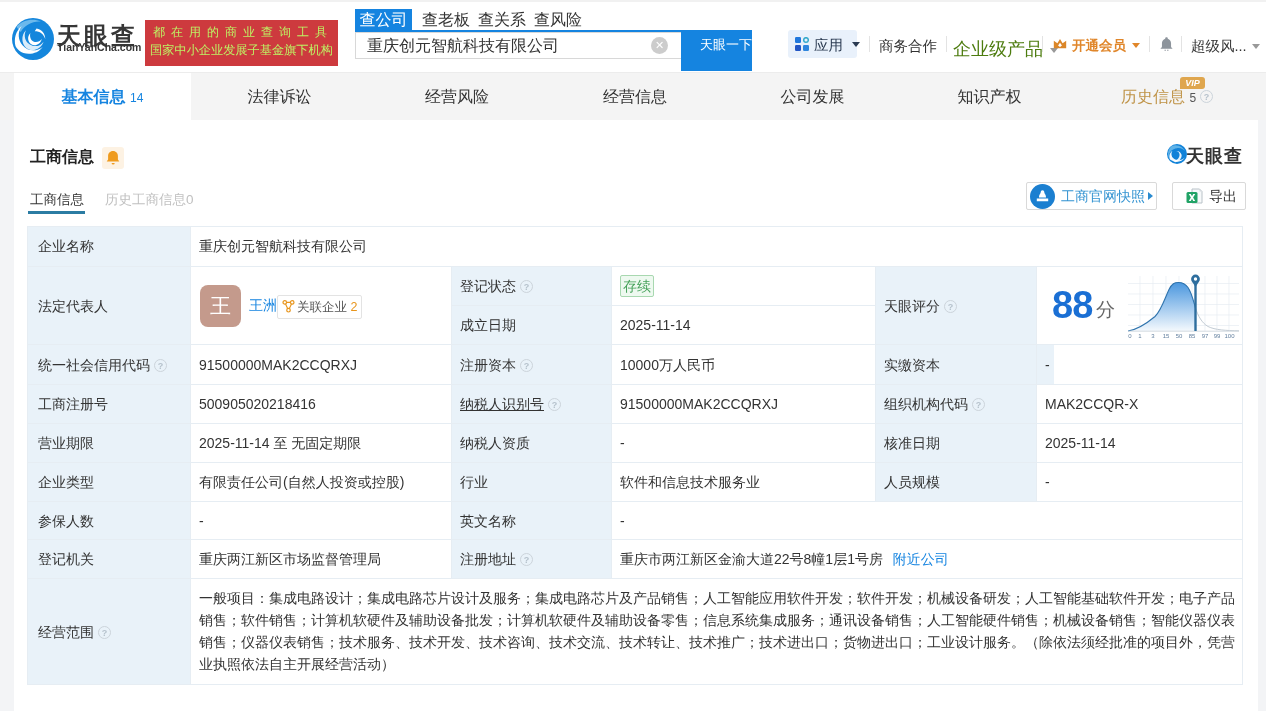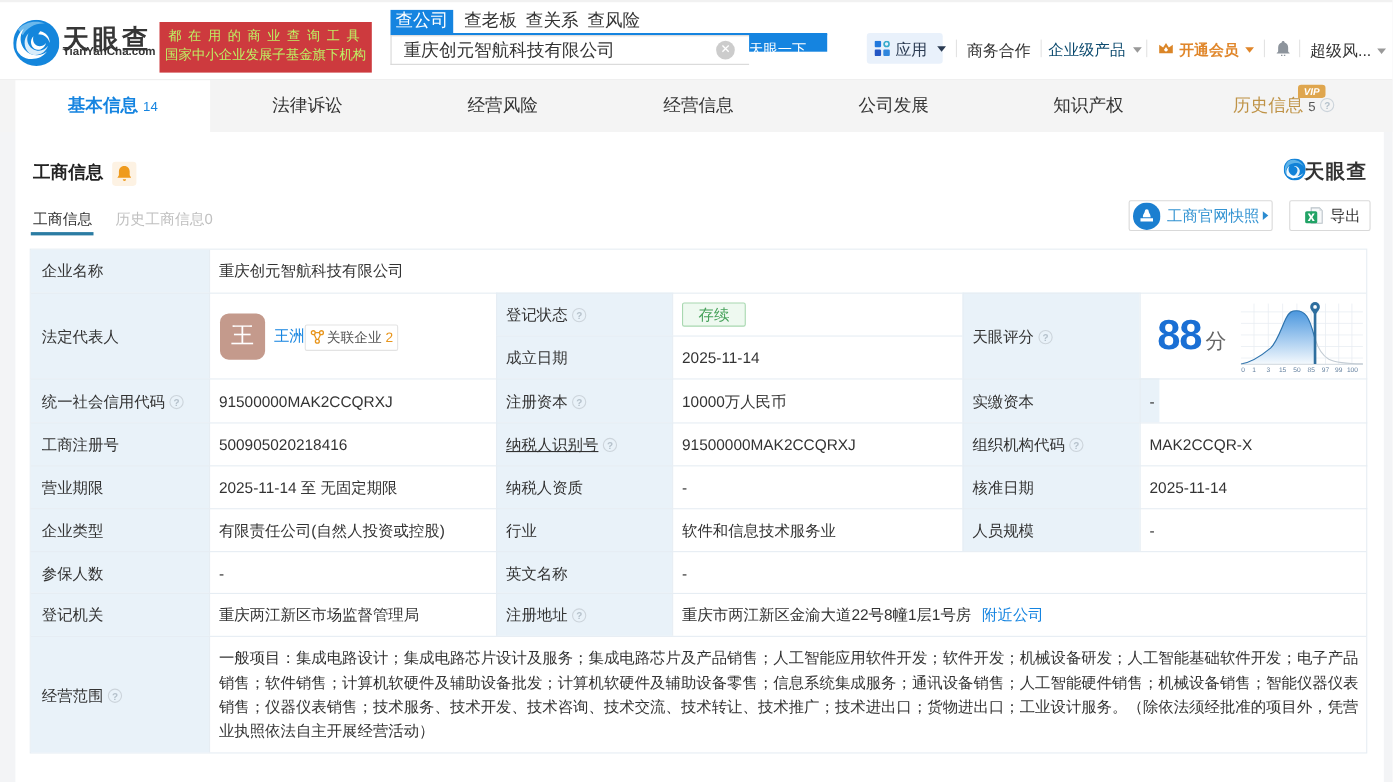--- a/index.html
+++ b/index.html
@@ -43,36 +43,36 @@
     <div class="abs" style="left:0;top:0;width:57px;height:21px;background:#1584e0;color:#fff;font-size:16px;text-align:center;line-height:21px;">查公司</div>
     <div class="abs" style="left:67px;top:0;width:48px;text-align:center;font-size:16px;line-height:21px;color:#333;">查老板</div>
     <div class="abs" style="left:123px;top:0;width:48px;text-align:center;font-size:16px;line-height:21px;color:#333;">查关系</div>
     <div class="abs" style="left:179px;top:0;width:48px;text-align:center;font-size:16px;line-height:21px;color:#333;">查风险</div>
   </div>
 
   <div class="abs" style="left:355px;top:30px;width:326px;height:27px;background:#fff;border:1px solid #d8d8d8;border-right:none;box-sizing:border-box;">
     <div class="abs" style="left:11px;top:3px;font-size:16px;color:#333;">重庆创元智航科技有限公司</div>
     <div class="abs" style="right:13px;top:4px;width:17px;height:17px;border-radius:50%;background:#ccc;color:#fff;text-align:center;line-height:16px;font-size:11px;">✕</div>
   </div>
-  <div class="abs" style="left:681px;top:29px;width:71px;height:16px;background:#1584e0;color:#fff;font-size:13px;text-align:left;line-height:28px;">天眼一下</div>
+  <div class="abs" style="left:681px;top:29px;width:71px;height:40px;background:#1584e0;color:#fff;font-size:13px;text-align:right;line-height:28px;">天眼一下</div>
 
   <div class="abs" style="left:788px;top:28px;width:69px;height:28px;background:#e9f1fb;border-radius:3px;">
     <svg class="abs" style="left:7px;top:7px" width="14" height="14" viewBox="0 0 14 14">
       <rect x="0" y="0" width="6" height="6" rx="1.2" fill="#2178dc"></rect>
       <circle cx="11" cy="3" r="2.3" fill="none" stroke="#35aacb" stroke-width="1.5"></circle>
       <rect x="0" y="8" width="6" height="6" rx="1.2" fill="#2356c4"></rect>
       <rect x="8" y="8" width="6" height="6" rx="1.2" fill="#2f86dd"></rect>
     </svg>
     <span class="abs" style="left:26px;top:6px;font-size:14.5px;color:#2b3b52;">应用</span>
     <span class="caret abs" style="left:59px;top:12px;border-top-color:#2b3b52;"></span>
   </div>
   <span class="hsep abs" style="left:869px;top:34px;"></span>
   <div class="abs" style="left:879px;top:35px;font-size:14.5px;color:#333;white-space:nowrap;">商务合作</div>
   <span class="hsep abs" style="left:946px;top:34px;"></span>
-  <div class="abs" style="left:953px;top:35px;font-size:14px;color:#0c4a6e;white-space:nowrap;">企业级产品<span class="caret caretg" style="margin-left:7px;"></span></div>
+  <div class="abs" style="left:953px;top:35px;font-size:18px;color:#4d7c0f;white-space:nowrap;">企业级产品<span class="caret caretg" style="margin-left:7px;"></span></div>
   <span class="hsep abs" style="left:1042px;top:34px;"></span>
   <svg class="abs" style="left:1053px;top:36px" width="14" height="11" viewBox="0 0 20 16">
     <path d="M1 15 L1 4 L6.2 7.5 L10 1.5 L13.8 7.5 L19 4 L19 15 Z M10 7 L12.8 11 L10 13.2 L7.2 11 Z" fill="#db8628" fill-rule="evenodd"></path>
   </svg>
   <div class="abs" style="left:1072px;top:35px;font-size:13.5px;color:#e0862a;font-weight:bold;white-space:nowrap;">开通会员<span class="caret careto" style="margin-left:6px;border-top-color:#e0862a;"></span></div>
   <span class="hsep abs" style="left:1149px;top:34px;"></span>
   <svg class="abs" style="left:1160px;top:35px" width="13" height="15" viewBox="0 0 20 22">
     <path d="M10 0 C11.2 0 12 .8 12 2 C15 3 17 5.5 17 9 L17 14 C17 15.5 18 16 19 16.6 L19 17.5 L1 17.5 L1 16.6 C2 16 3 15.5 3 14 L3 9 C3 5.5 5 3 8 2 C8 .8 8.8 0 10 0 Z" fill="#8d949c"></path>
     <path d="M7 20 L9 20 M11 20 L13 20" stroke="#8d949c" stroke-width="1.6"></path>
   </svg>
@@ -139,21 +139,21 @@
         <div class="abs" style="left:9px;top:18px;width:41px;height:42px;background:#c49a8c;border-radius:8px;color:#fff;font-size:21px;font-weight:400;text-align:center;line-height:42px;">王</div>
         <div class="abs" style="left:58px;top:30px;font-size:14px;color:#1584e0;">王洲</div>
         <div class="abs" style="left:86px;top:28px;height:22px;border:1px solid #e3e3e3;border-radius:2px;padding:0 4px;font-size:12.5px;color:#555;line-height:22px;"><svg style="vertical-align:-2px;margin-right:2px" width="13" height="13" viewBox="0 0 14 14">
             <circle cx="3" cy="2.6" r="1.9" fill="none" stroke="#e8951c" stroke-width="1.3"></circle>
             <circle cx="11" cy="2.6" r="1.9" fill="none" stroke="#e8951c" stroke-width="1.3"></circle>
             <circle cx="7" cy="11" r="1.9" fill="none" stroke="#e8951c" stroke-width="1.3"></circle>
             <path d="M3.8 4.2 L6.2 9.4 M10.2 4.2 L7.8 9.4 M4.9 2.6 L9.1 2.6" stroke="#e8951c" stroke-width="1.2" fill="none"></path>
           </svg>关联企业 <span style="color:#e8951c;">2</span></div>
       </div>
   <div class="cell lab" style="left:423px;top:39px;width:160px;height:39px;padding-left:8px;line-height:39px;border-left:1px solid #e6edf3;border-top:1px solid #e6edf3;">登记状态<span class="qi">?</span></div>
-  <div class="cell" style="left:583px;top:39px;width:264px;height:39px;padding-left:8px;border-left:1px solid #e6edf3;border-top:1px solid #e6edf3;"><span style="display:inline-block;margin-top:8px;height:20px;line-height:20px;padding:0 14px;border:1px solid #a8d8b0;background:#eef9f0;border-radius:2px;color:#47a25b;font-size:14px;">存续</span></div>
+  <div class="cell" style="left:583px;top:39px;width:264px;height:39px;padding-left:8px;border-left:1px solid #e6edf3;border-top:1px solid #e6edf3;"><span style="display:inline-block;margin-top:8px;height:20px;line-height:20px;padding:0 2px;border:1px solid #a8d8b0;background:#eef9f0;border-radius:2px;color:#47a25b;font-size:14px;">存续</span></div>
   <div class="cell lab" style="left:423px;top:78px;width:160px;height:39px;padding-left:8px;line-height:39px;border-left:1px solid #e6edf3;border-top:1px solid #e6edf3;">成立日期</div>
   <div class="cell" style="left:583px;top:78px;width:264px;height:39px;padding-left:8px;line-height:39px;border-left:1px solid #e6edf3;border-top:1px solid #e6edf3;">2025-11-14</div>
   <div class="cell lab" style="left:847px;top:39px;width:161px;height:78px;padding-left:8px;border-left:1px solid #e6edf3;border-top:1px solid #e6edf3;"><span style="line-height:78px;">天眼评分<span class="qi">?</span></span></div>
   <div class="cell" style="left:1008px;top:39px;width:206px;height:78px;padding-left:0px;border-left:1px solid #e6edf3;border-top:1px solid #e6edf3;">
         <div class="abs" style="left:15px;top:19px;font-size:38px;font-weight:bold;color:#1a6fd4;line-height:38px;letter-spacing:-1px;">88</div>
         <div class="abs" style="left:59px;top:30px;font-size:19px;color:#666;">分</div>
         <svg class="abs" style="left:91px;top:7px" width="113" height="67" viewBox="0 0 113 67">
           <g stroke="#e7edf2" stroke-width=".7" fill="none">
             <path d="M0 9.5 H111 M0 20 H111 M0 30.5 H111 M0 41 H111 M0 51.5 H111"></path>
             <path d="M12 2 V57 M25 2 V57 M38 2 V57 M51 2 V57 M64 2 V57 M77 2 V57 M89 2 V57 M101 2 V57"></path>

